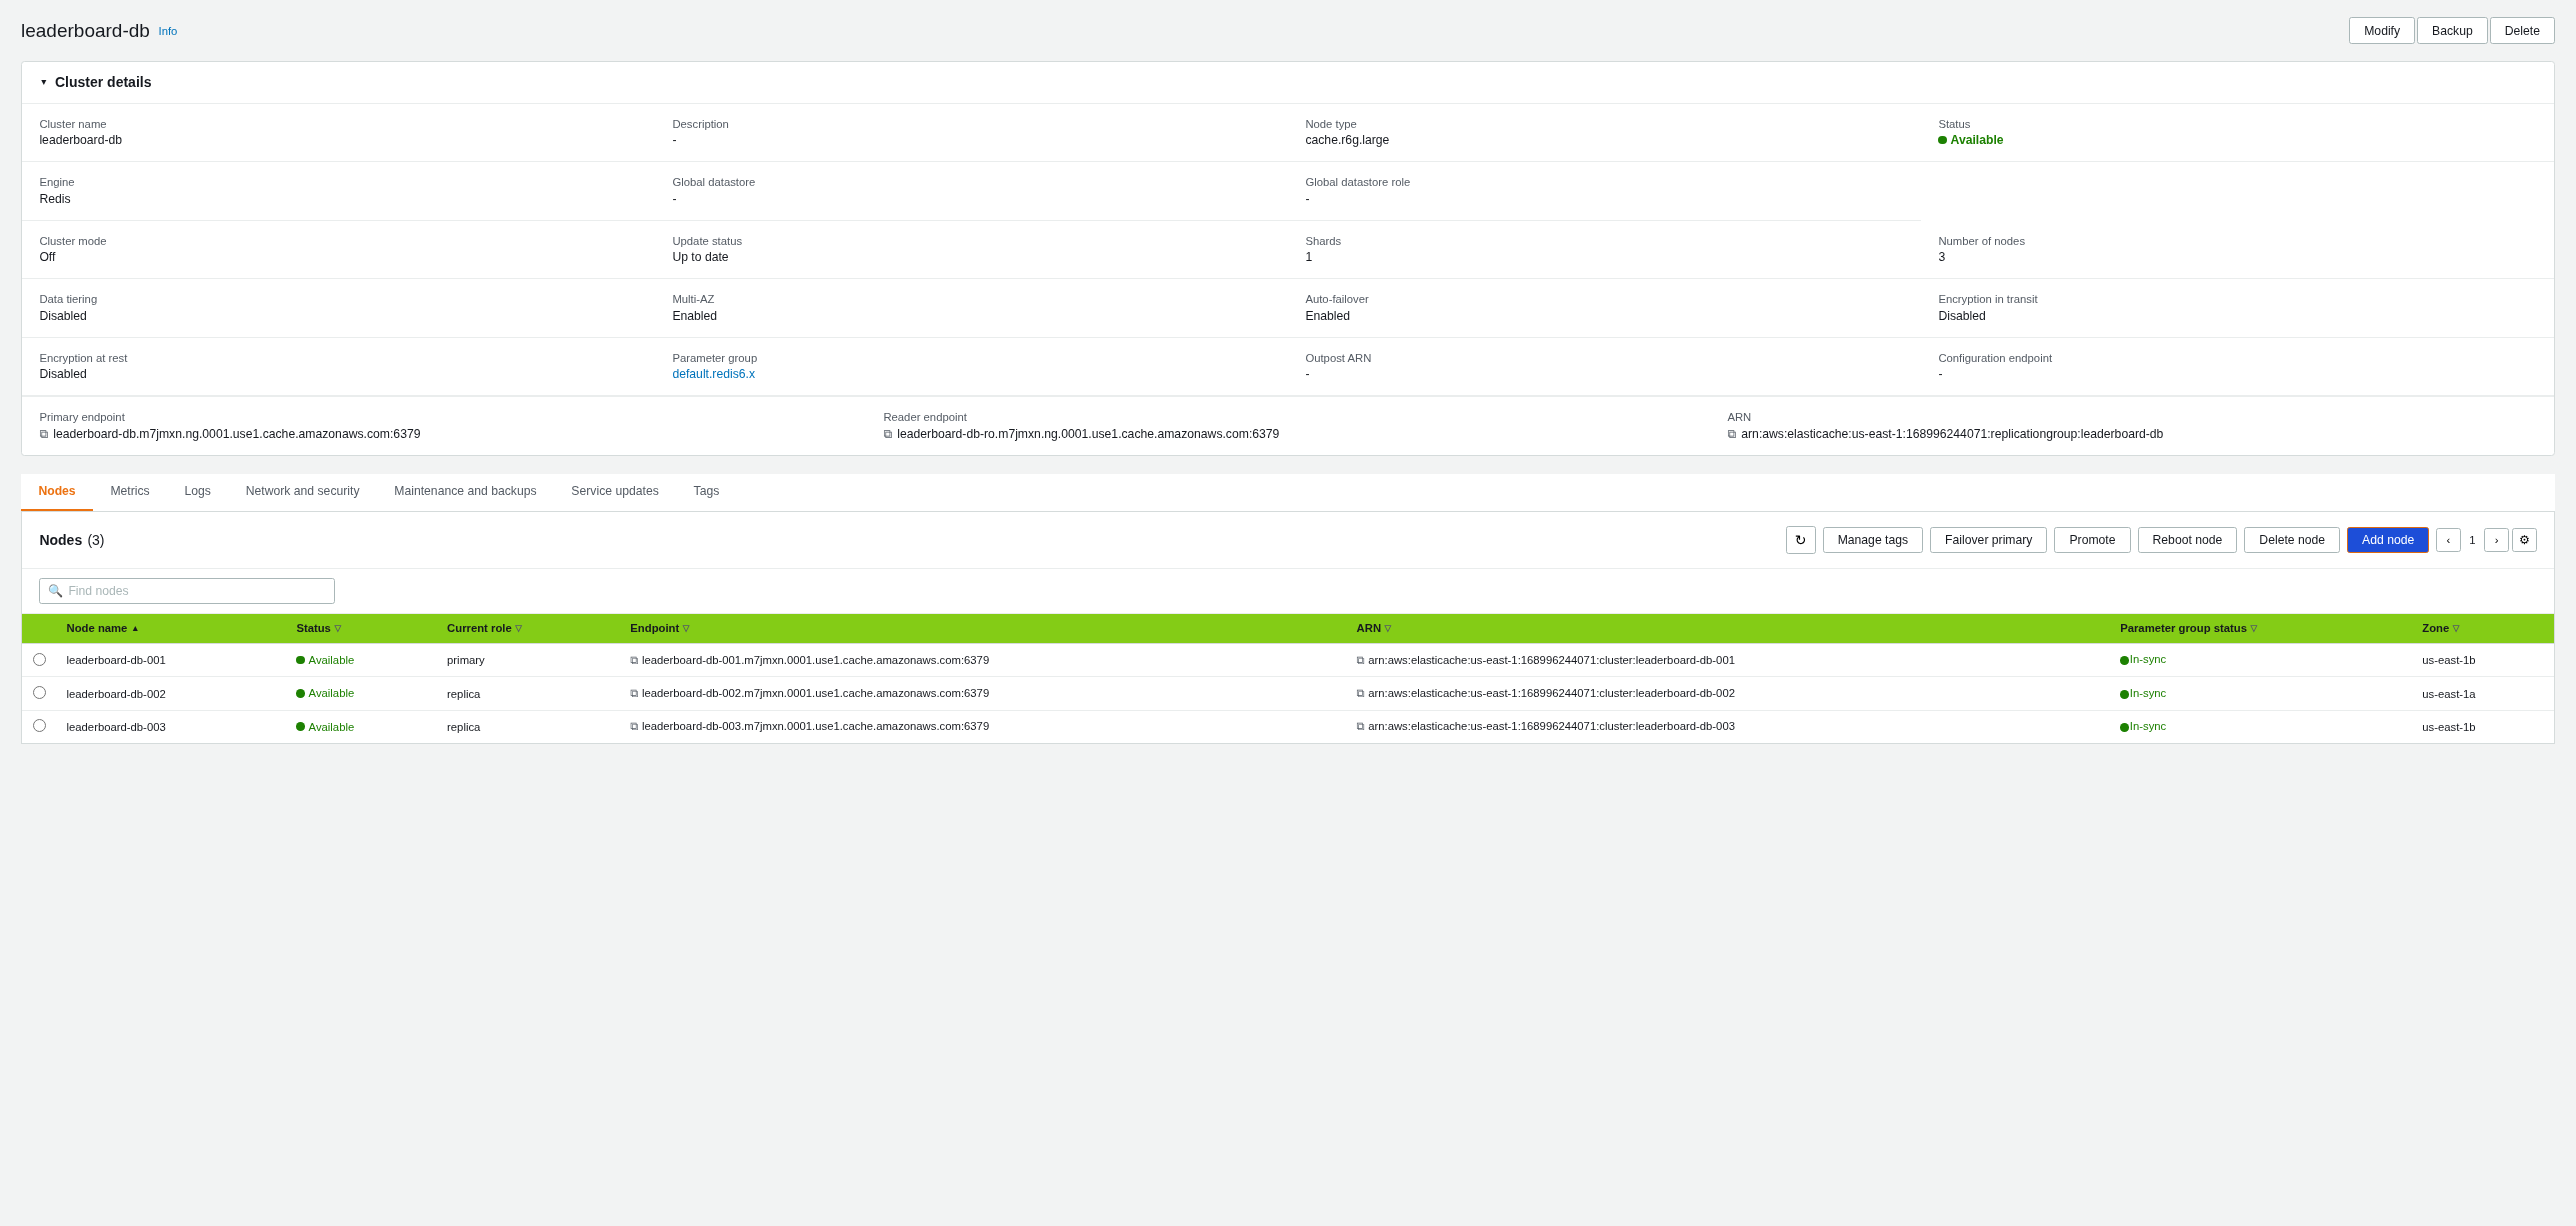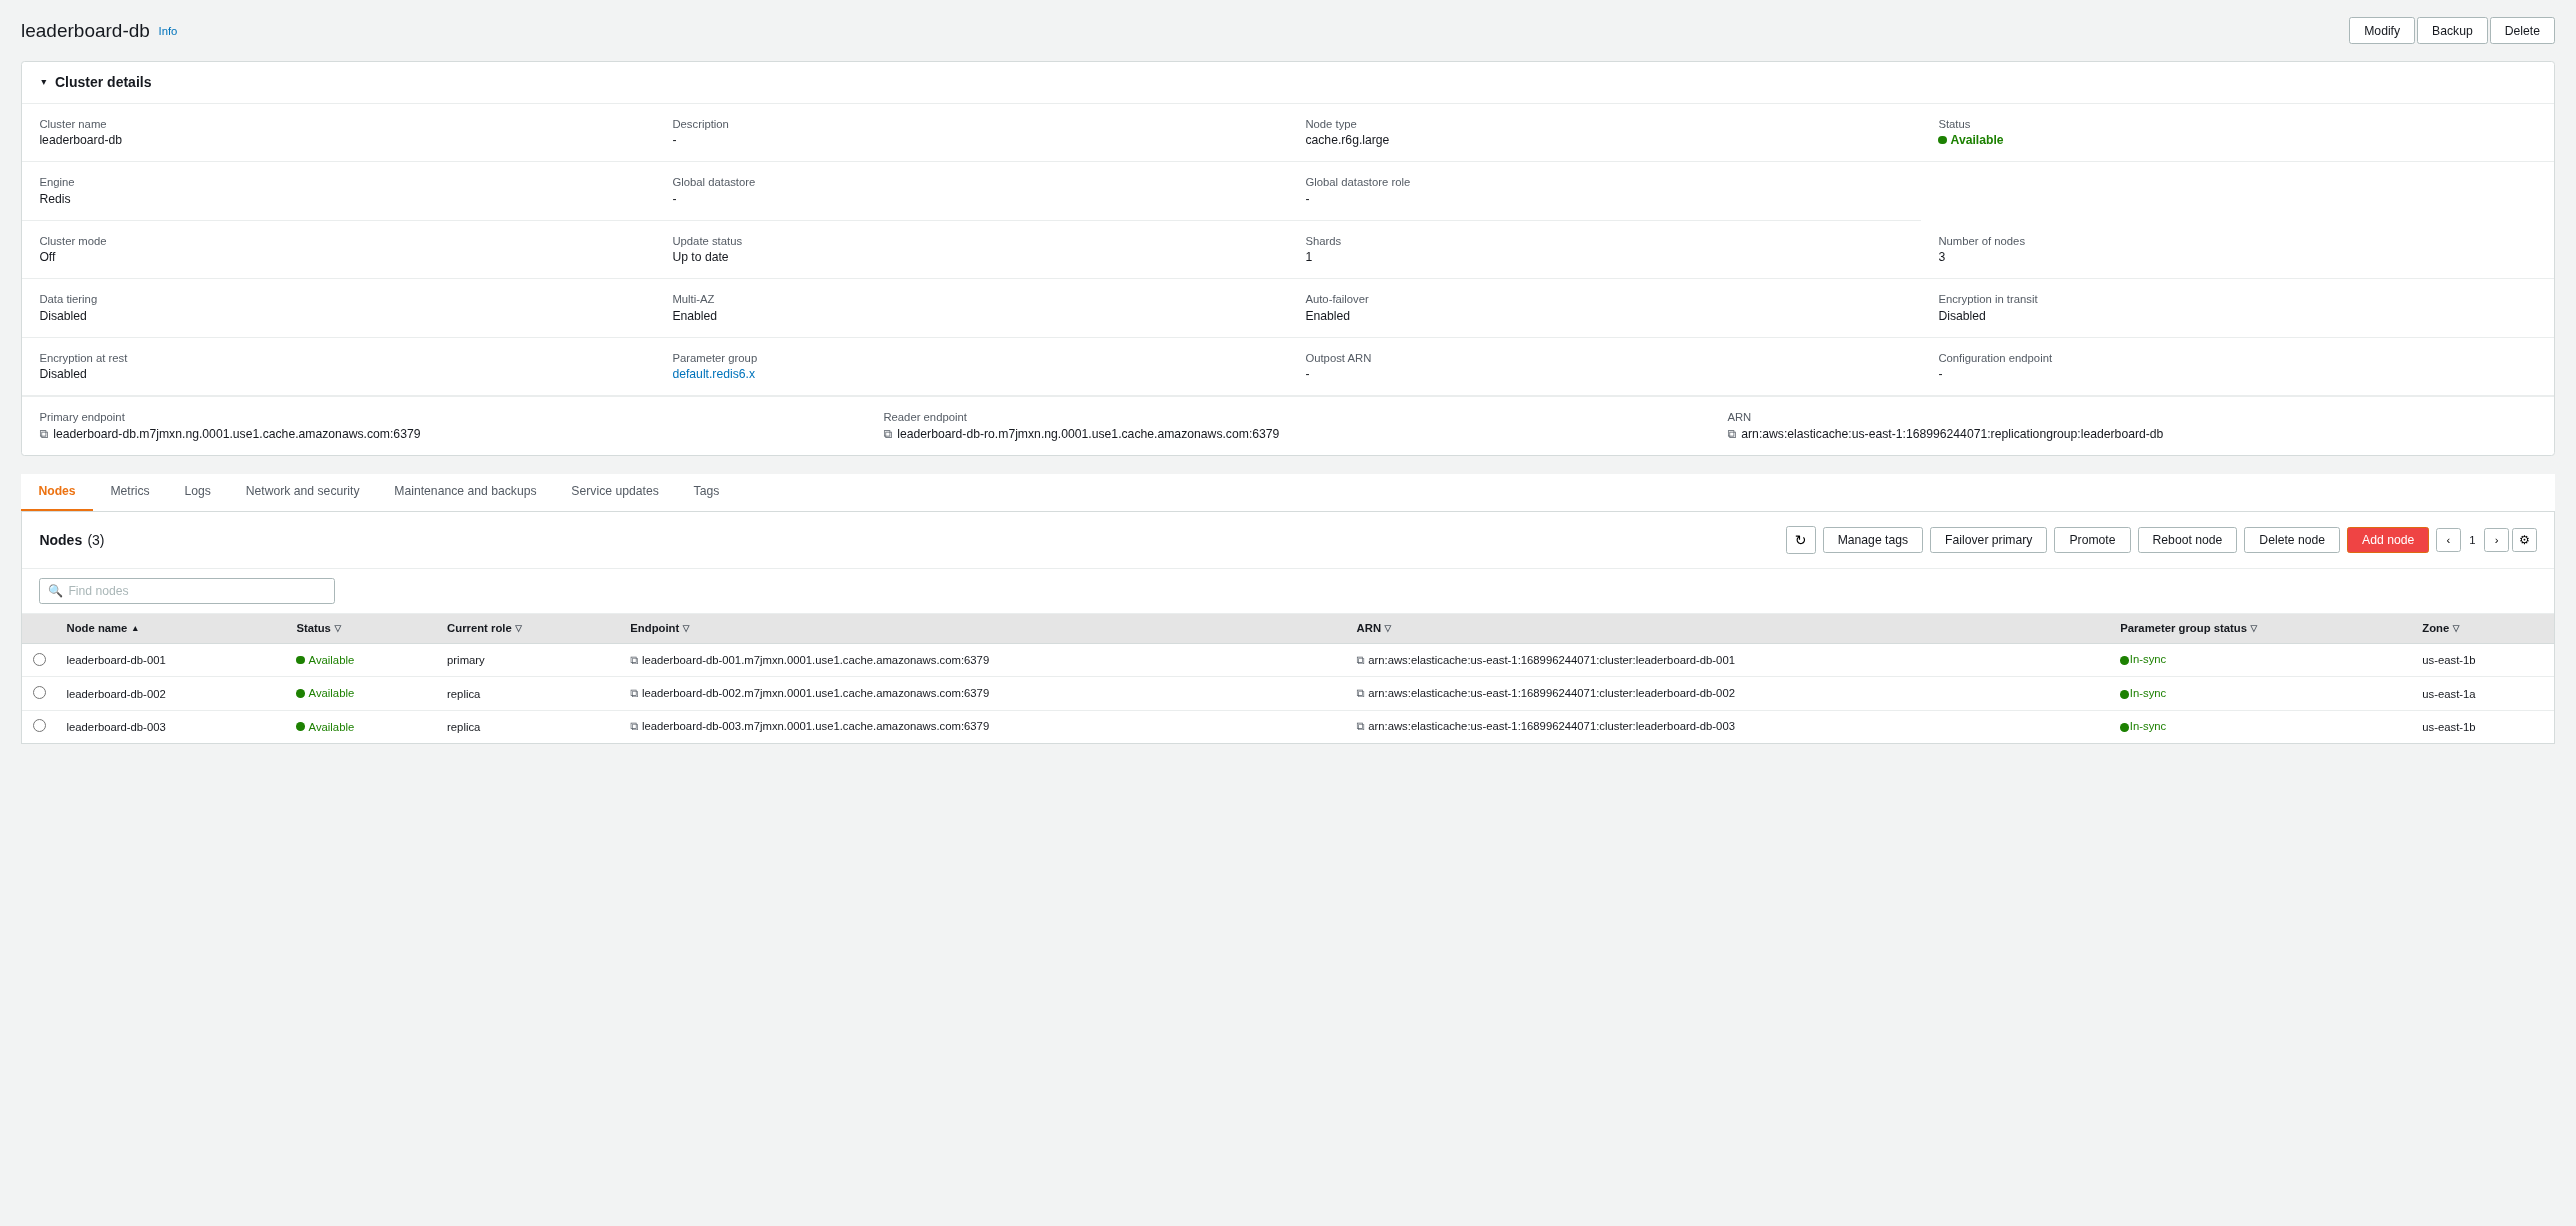--- a/index.html
+++ b/index.html
@@ -6,21 +6,21 @@
     body { font-family: -apple-system, BlinkMacSystemFont, "Amazon Ember", Arial, sans-serif; font-size: 12.2px; color: #16191f; background: #f2f3f3; }
 
     .page { background: #f2f3f3; min-height: 100vh; padding: 17.4px 21px; }
 
     .page-header { display: flex; align-items: center; justify-content: space-between; margin-bottom: 17.4px; }
     .page-title-group { display: flex; align-items: center; gap: 8.7px; }
     .page-title { font-size: 19px; font-weight: 400; color: #16191f; }
     .info-link { color: #0073bb; font-size: 11.3px; cursor: pointer; text-decoration: none; }
     .header-buttons { display: flex; gap: 2px; }
     .btn { padding: 5.2px 14px; border-radius: 2.6px; cursor: pointer; font-size: 12.2px; border: 0.9px solid #aab7b8; background: #fff; color: #16191f; }
-    .btn-primary { background: #ef4444; border-color: #dd6b11; color: #fff; }
+    .btn-primary { background: #1d4ed8; border-color: #dd6b11; color: #fff; }
 
     .section { background: #fff; border: 0.9px solid #d5dbdb; border-radius: 3.5px; margin-bottom: 17.4px; }
     .section-header { display: flex; align-items: center; gap: 7px; padding: 12.2px 17.4px; border-bottom: 0.9px solid #eaeded; cursor: pointer; }
     .section-header-title { font-size: 14px; font-weight: 700; color: #16191f; }
     .triangle { font-size: 8.7px; color: #16191f; }
 
     .cluster-details-grid { display: grid; grid-template-columns: 1fr 1fr 1fr 1fr; gap: 0; padding: 0; }
     .detail-group { padding: 14px 17.4px; border-bottom: 0.9px solid #eaeded; }
     .detail-label { font-size: 11.3px; color: #545b64; margin-bottom: 3.5px; }
     .detail-value { font-size: 12.2px; color: #16191f; font-weight: 400; }
@@ -42,21 +42,21 @@
     .nodes-actions { display: flex; align-items: center; gap: 7px; }
     .refresh-btn { width: 30px; height: 28px; display: flex; align-items: center; justify-content: center; border: 0.9px solid #aab7b8; background: #fff; border-radius: 2.6px; cursor: pointer; font-size: 14px; }
 
     .search-bar-row { padding: 8.7px 17.4px; border-bottom: 0.9px solid #eaeded; }
     .search-input-wrap { position: relative; display: inline-flex; align-items: center; width: 296px; }
     .search-icon { position: absolute; left: 8.7px; color: #545b64; font-size: 12.2px; }
     .search-input { width: 100%; padding: 5.2px 8.7px 5.2px 28px; border: 0.9px solid #aab7b8; border-radius: 2.6px; font-size: 12.2px; color: #8b5cf6; }
     .search-input::placeholder { color: #aab7b8; }
 
     .table { width: 100%; border-collapse: collapse; }
-    .table th { padding: 8.7px 10.5px; text-align: left; font-size: 11.3px; font-weight: 600; color: #16191f; background: #e5e5e5; border-bottom: 0.9px solid #d5dbdb; white-space: nowrap; }
+    .table th { padding: 8.7px 10.5px; text-align: left; font-size: 11.3px; font-weight: 600; color: #16191f; background: #84cc16; border-bottom: 0.9px solid #d5dbdb; white-space: nowrap; }
     .table td { padding: 8.7px 10.5px; font-size: 11.3px; color: #16191f; border-bottom: 0.9px solid #eaeded; white-space: nowrap; }
     .table tr:last-child td { border-bottom: none; }
     .th-sort { display: inline-flex; align-items: center; gap: 3.5px; cursor: pointer; }
     .sort-icon { font-size: 8.7px; color: #545b64; }
     .sort-icon.up { color: #16191f; }
 
     .status-available-sm { color: #1d8102; display: inline-flex; align-items: center; gap: 3.5px; }
     .insync { color: #1d8102; display: inline-flex; align-items: flex-end; gap: 1px; }
 
     .pagination { display: flex; align-items: center; gap: 3.5px; }

